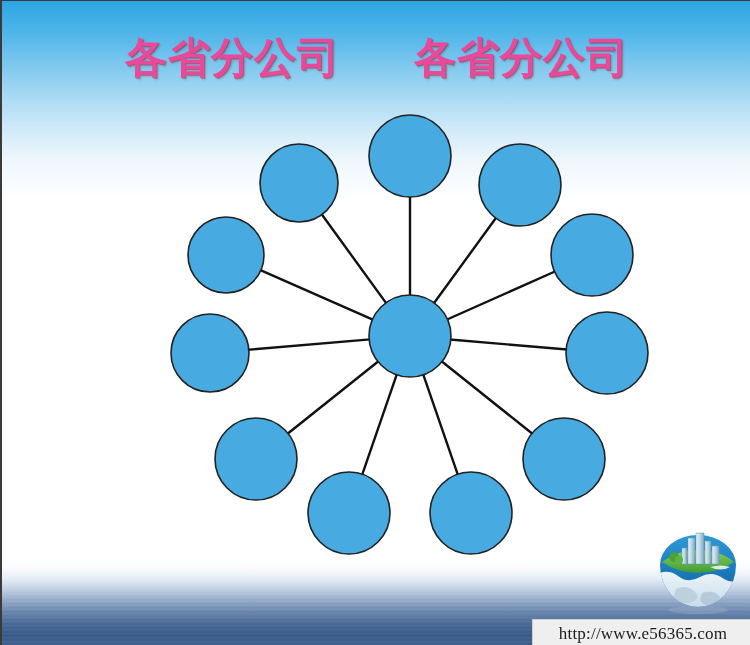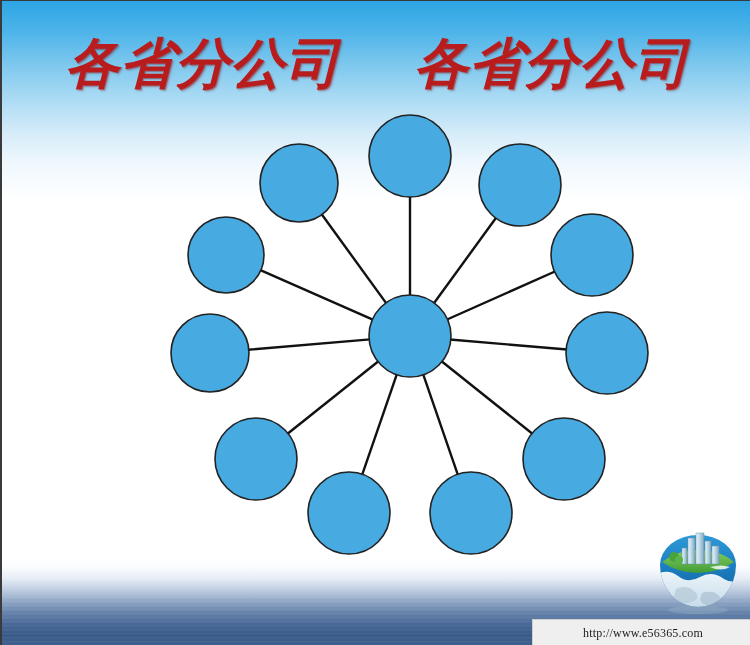--- a/index.html
+++ b/index.html
@@ -78,25 +78,24 @@
     position: absolute;
     left: 0;
     top: 36px;
     width: 750px;
     text-align: center;
     white-space: nowrap;
     z-index: 5;
   }
   .title-part {
     display: inline-block;
-    color: #b91c1c;
+    color: #ec4899;
     font-family: "DejaVu Sans", "Liberation Sans", sans-serif;
-    font-size: 54px;
+    font-size: 42px;
     font-weight: bold;
-    font-style: italic;
     letter-spacing: 1px;
     line-height: 1;
     text-shadow:
        1px 1px 0 rgba(150,0,0,0.35),
        2px 2px 2px rgba(120,0,0,0.20);
   }
   .title-gap {
     display: inline-block;
     width: 74px;
   }
@@ -132,21 +131,21 @@
     background: #efefef;
     border-top: 1px solid #cfcfcf;
     border-left: 1px solid #cfcfcf;
     display: flex;
     align-items: center;
     justify-content: center;
     z-index: 7;
   }
   .watermark span {
     font-family: "Liberation Serif", "DejaVu Serif", serif;
-    font-size: 12px;
+    font-size: 17px;
     color: #1c1c1c;
     letter-spacing: .2px;
   }
 </style>
 </head>
 <body>
 
 <div id="slide">
 
   <div class="sky"></div>

